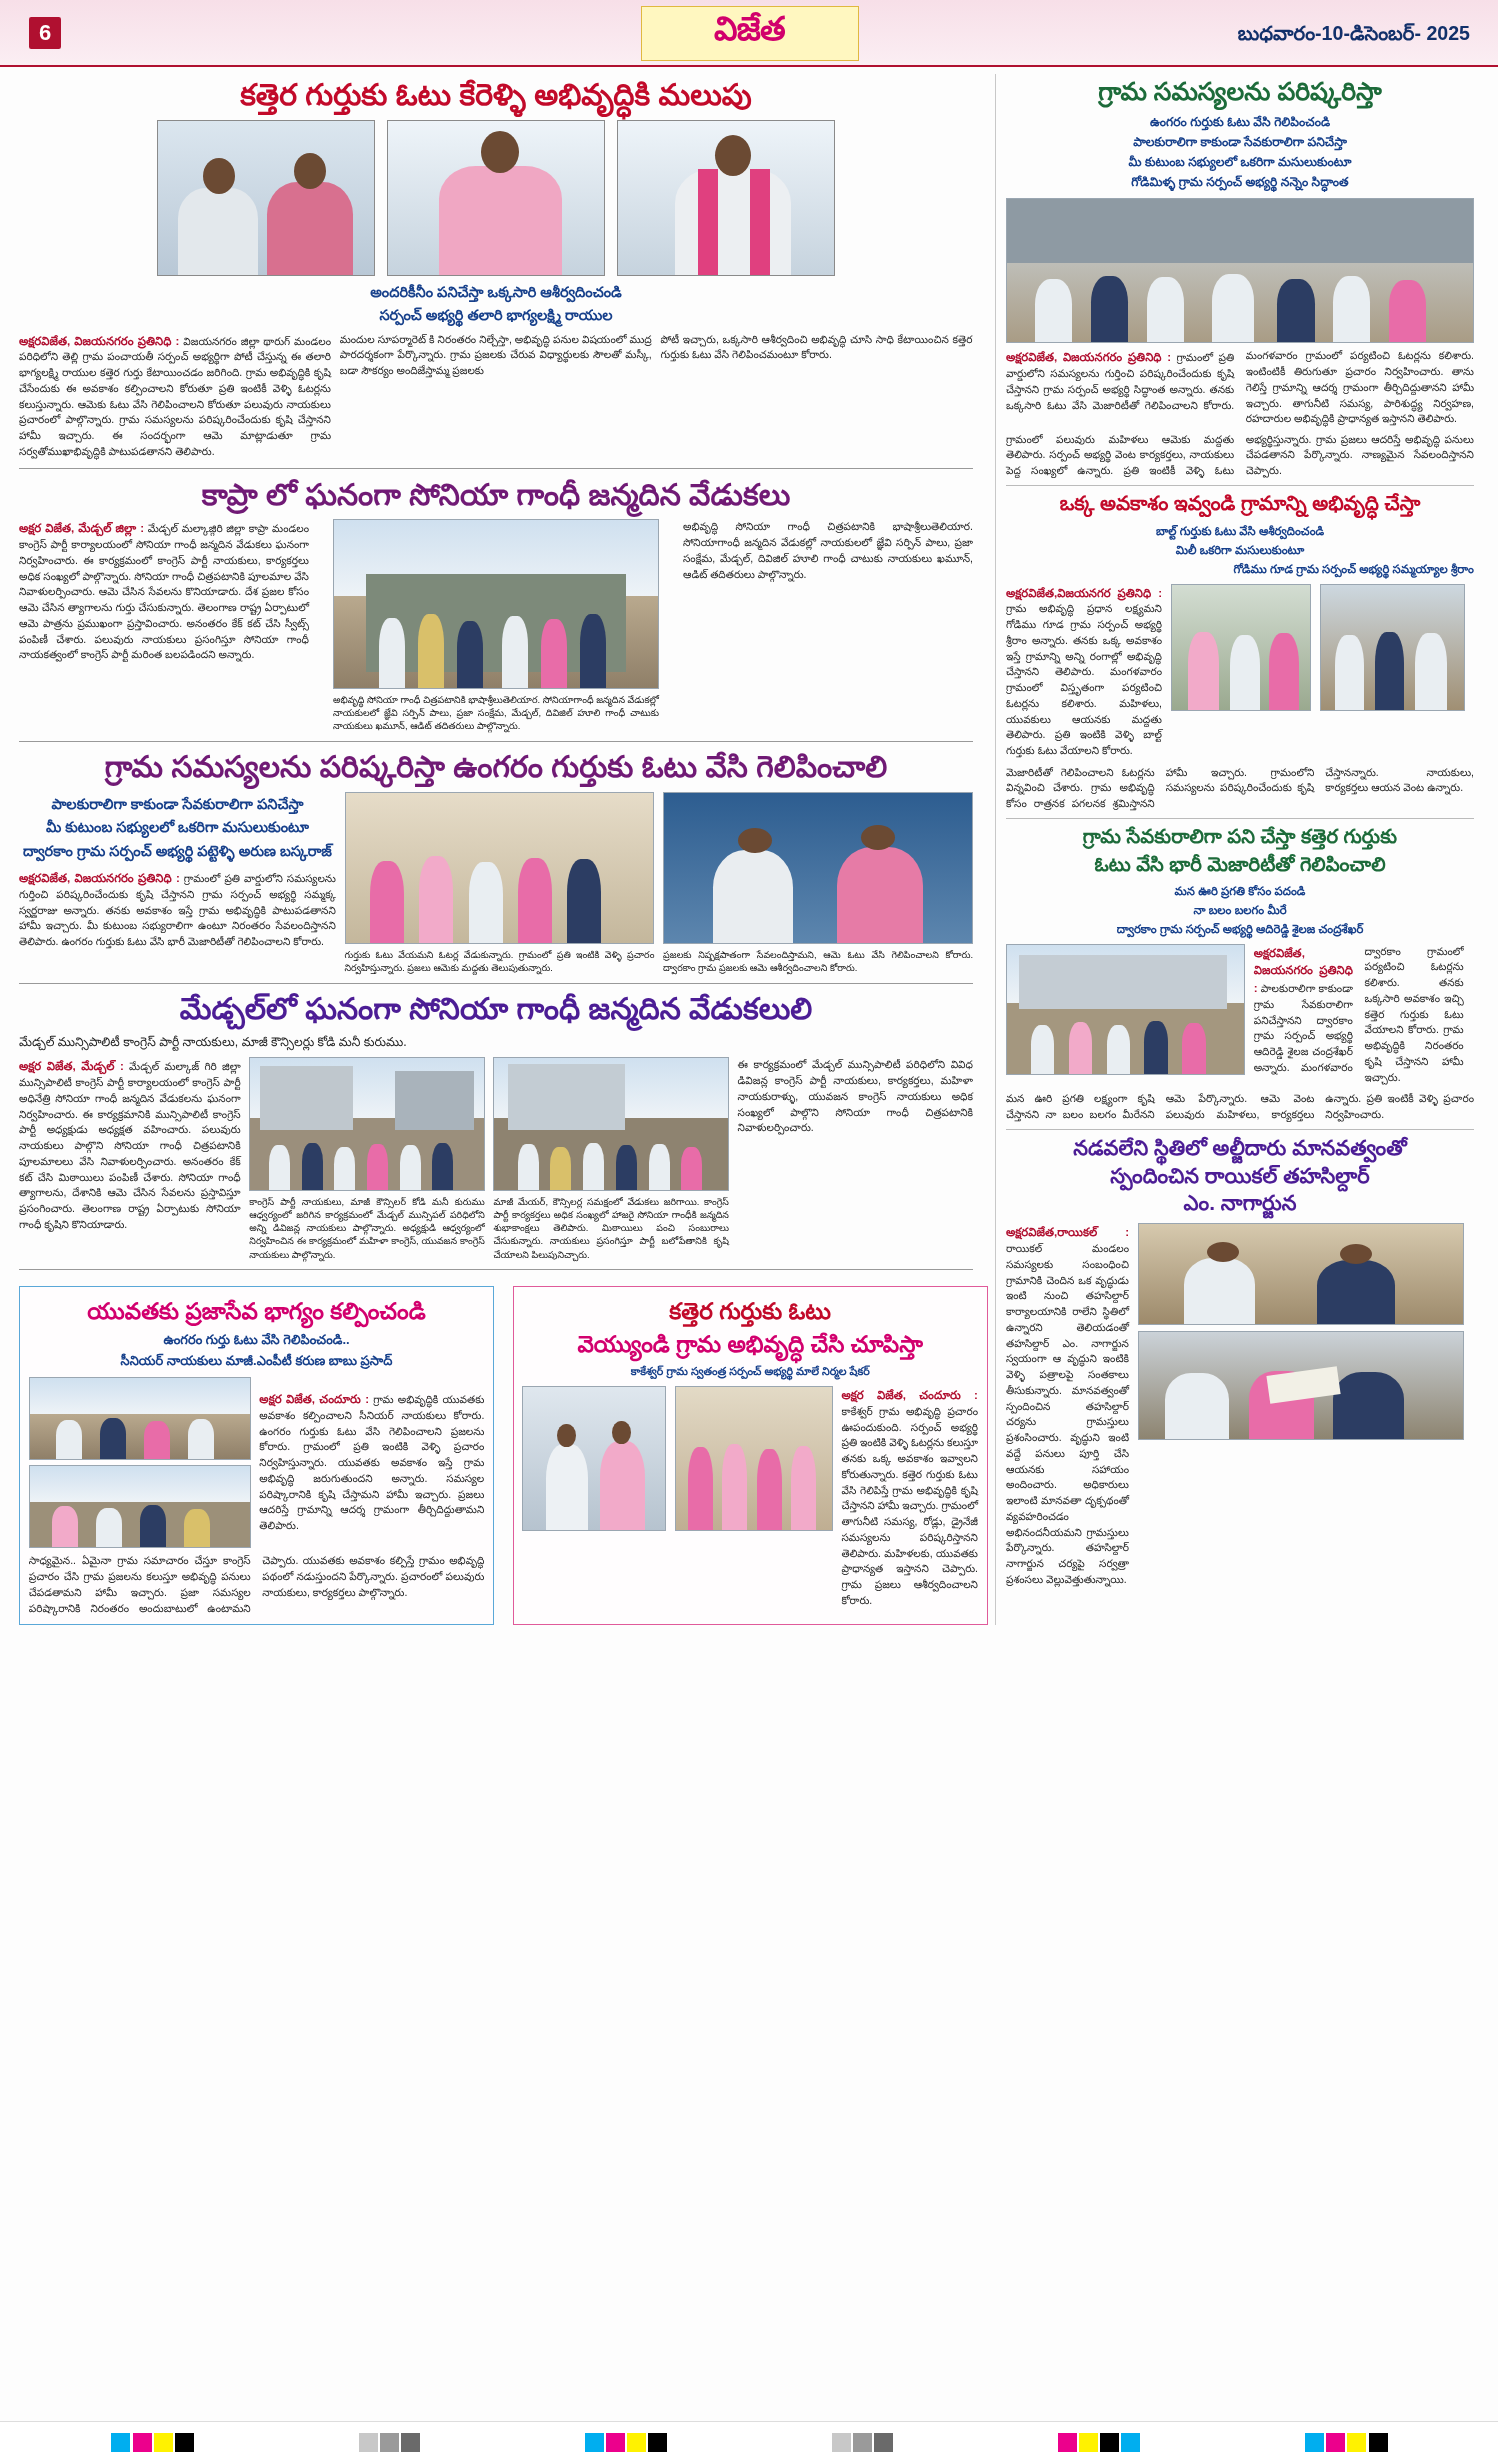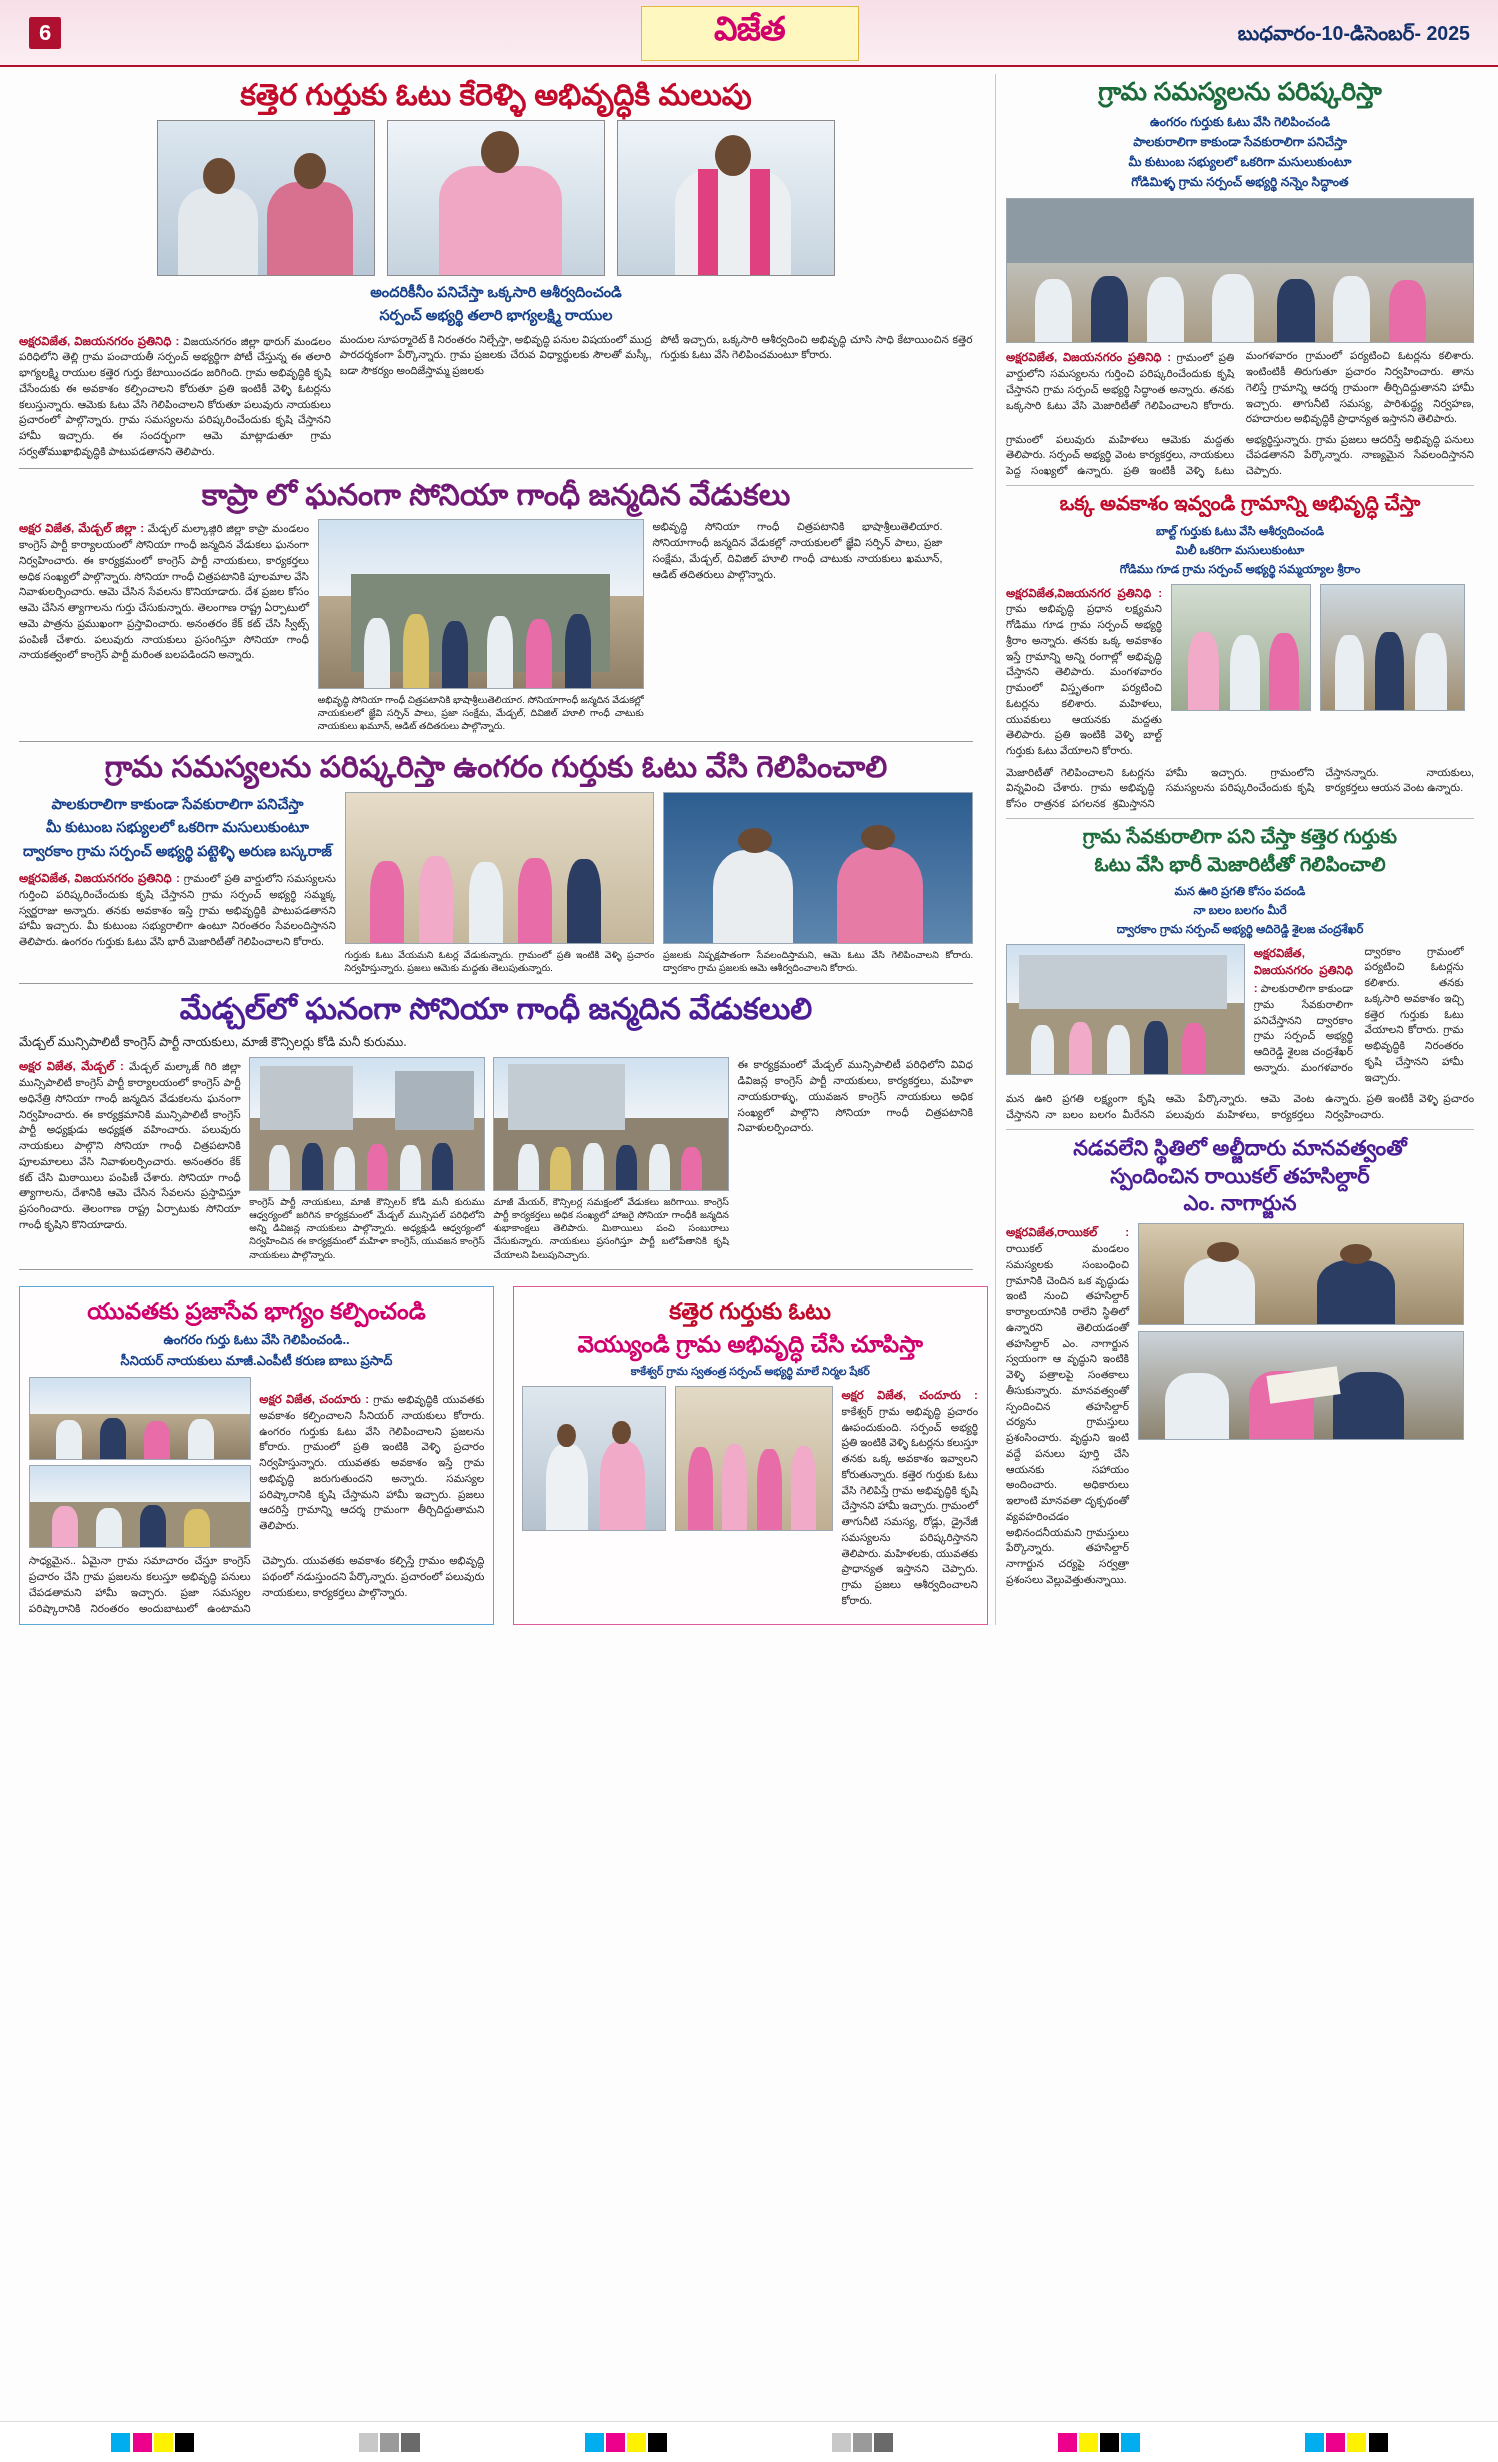--- a/index.html
+++ b/index.html
@@ -236,21 +236,21 @@
           <div style="width:312px;">
             <div class="body-txt">పోటీ ఇచ్చారు, ఒక్కసారి ఆశీర్వదించి అభివృద్ధి చూసి సాధి కేటాయించిన కత్తెర గుర్తుకు ఓటు వేసి గెలిపించమంటూ కోరారు.</div>
           </div>
         </div>
       </div>
 
       <div class="rule"></div>
 
       <div>
         <h1 class="hl green">కాప్రా లో ఘనంగా సోనియా గాంధీ జన్మదిన వేడుకలు</h1>
-        <div class="flexrow" style="margin-top:4.4px;">
+        <div class="flexrow" style="margin-top:4.4px;justify-content:space-between;">
           <div style="width:290px;">
             <div class="body-txt">
               <span class="kicker">అక్షర విజేత, మేడ్చల్ జిల్లా :</span>
               <span>మేడ్చల్ మల్కాజ్గిరి జిల్లా కాప్రా మండలం కాంగ్రెస్ పార్టీ కార్యాలయంలో సోనియా గాంధీ జన్మదిన వేడుకలు ఘనంగా నిర్వహించారు. ఈ కార్యక్రమంలో కాంగ్రెస్ పార్టీ నాయకులు, కార్యకర్తలు అధిక సంఖ్యలో పాల్గొన్నారు. సోనియా గాంధీ చిత్రపటానికి పూలమాల వేసి నివాళులర్పించారు. ఆమె చేసిన సేవలను కొనియాడారు. దేశ ప్రజల కోసం ఆమె చేసిన త్యాగాలను గుర్తు చేసుకున్నారు. తెలంగాణ రాష్ట్ర ఏర్పాటులో ఆమె పాత్రను ప్రముఖంగా ప్రస్తావించారు. అనంతరం కేక్ కట్ చేసి స్వీట్స్ పంపిణీ చేశారు. పలువురు నాయకులు ప్రసంగిస్తూ సోనియా గాంధీ నాయకత్వంలో కాంగ్రెస్ పార్టీ మరింత బలపడిందని అన్నారు.</span>
             </div>
           </div>
           <div style="width:326px;">
             <div class="photo" style="width:100%;height:170px;">
               <div class="sky"></div>
                 <div class="ground"></div>
@@ -456,21 +456,21 @@
         </div>
         <div class="body-txt two-col" style="margin-top:4.4px;">గ్రామంలో పలువురు మహిళలు ఆమెకు మద్దతు తెలిపారు. సర్పంచ్ అభ్యర్థి వెంట కార్యకర్తలు, నాయకులు పెద్ద సంఖ్యలో ఉన్నారు. ప్రతి ఇంటికీ వెళ్ళి ఓటు అభ్యర్థిస్తున్నారు. గ్రామ ప్రజలు ఆదరిస్తే అభివృద్ధి పనులు చేపడతానని పేర్కొన్నారు. నాణ్యమైన సేవలందిస్తానని చెప్పారు.</div>
       </div>
 
       <div class="rule-thin"></div>
 
       <div>
         <h1 class="hl" style="color:#c20a2a;font-size:20px;">ఒక్క అవకాశం ఇవ్వండి గ్రామాన్ని అభివృద్ధి చేస్తా</h1>
         <div class="subhead" style="font-size:11.6px;">బాల్ట్ గుర్తుకు ఓటు వేసి ఆశీర్వదించండి</div>
         <div class="subhead" style="font-size:11.6px;">మిలీ ఒకరిగా మసులుకుంటూ</div>
-        <div class="subhead" style="font-size:11.6px;">గోడిము గూడ గ్రామ సర్పంచ్ అభ్యర్థి సమ్మయ్యాల శ్రీరాం</div>
+        <div class="subhead" style="font-size:11.6px;text-align:right;">గోడిము గూడ గ్రామ సర్పంచ్ అభ్యర్థి సమ్మయ్యాల శ్రీరాం</div>
 
         <div class="flexrow" style="margin-top:5.8px;">
           <div style="width:156px;">
             <div class="body-txt">
               <span class="kicker">అక్షరవిజేత,విజయనగర ప్రతినిధి :</span>
               <span>గ్రామ అభివృద్ధి ప్రధాన లక్ష్యమని గోడిము గూడ గ్రామ సర్పంచ్ అభ్యర్థి శ్రీరాం అన్నారు. తనకు ఒక్క అవకాశం ఇస్తే గ్రామాన్ని అన్ని రంగాల్లో అభివృద్ధి చేస్తానని తెలిపారు. మంగళవారం గ్రామంలో విస్తృతంగా పర్యటించి ఓటర్లను కలిశారు. మహిళలు, యువకులు ఆయనకు మద్దతు తెలిపారు. ప్రతి ఇంటికి వెళ్ళి బాల్ట్ గుర్తుకు ఓటు వేయాలని కోరారు.</span>
             </div>
           </div>
           <div style="width:294px;">
             <div class="flexrow">

